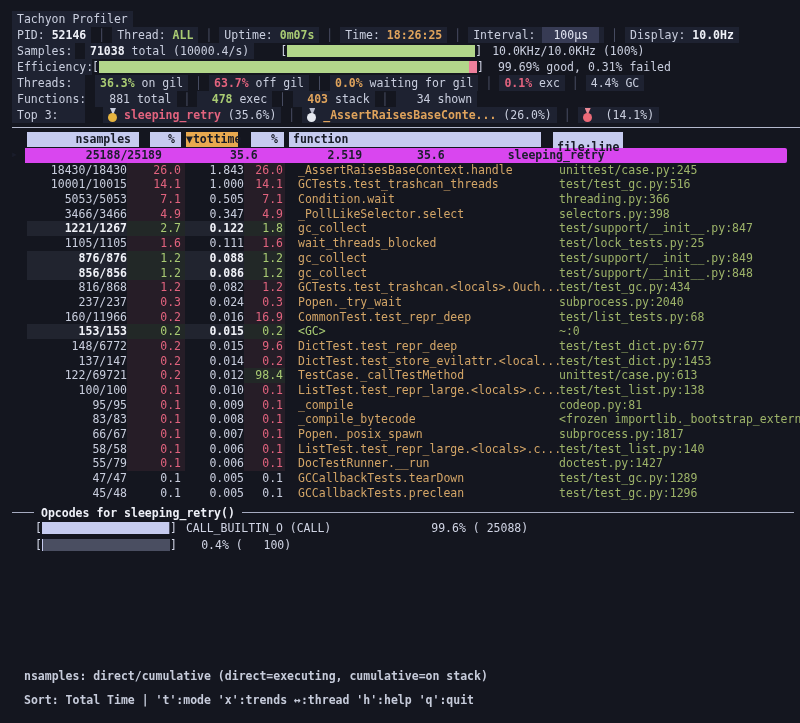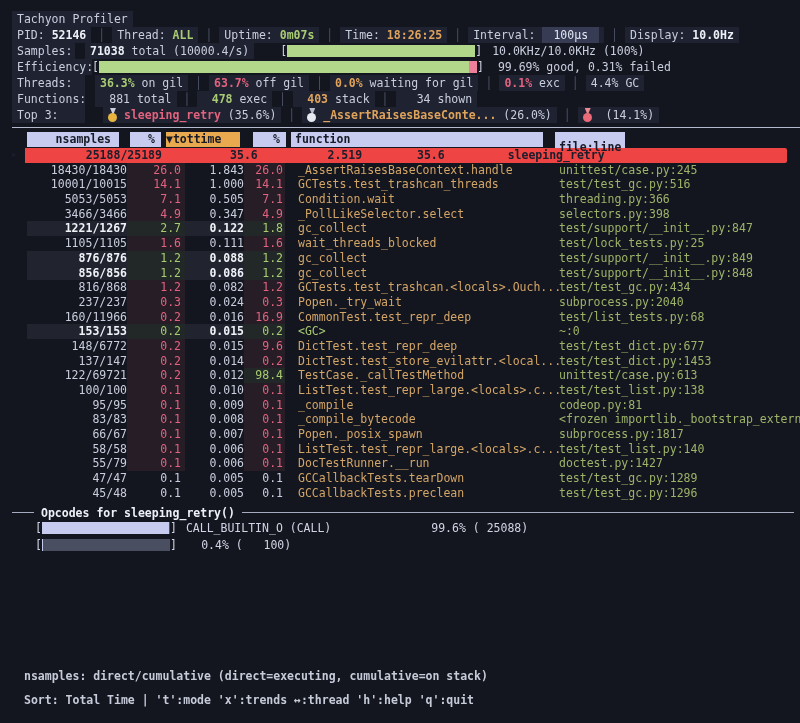--- a/index.html
+++ b/index.html
@@ -35,40 +35,40 @@
   .medal::after { content:""; position:absolute; bottom:0; left:0; width:9px; height:9px; border-radius:50%; }
   .medal.gold::before { background:#c9cede; } .medal.gold::after { background:#e7b43f; }
   .medal.silver::before { background:#b9bdcc; } .medal.silver::after { background:#e6e9f0; }
   .medal.bronze::before { background:#ec8a96; } .medal.bronze::after { background:#ec6a78; }
   
   .rule { height:1px; background:#b4b9cd; width:792px; margin:4px 0 4px 0; }
   .thead { display:flex; height:15px; line-height:15px; margin-bottom:1px; }
   .th { background:#c6cbef; color:#181b27; font-weight:bold; white-space:pre; }
   .th.sorted { background:#e8a94f; }
   .th-sp { width:15px; }
-  .th-ns { width:92px; text-align:right; padding-right:8px; margin-right:11px; }
+  .th-ns { width:112px; text-align:right; padding-right:8px; margin-right:11px; }
   .th-p1 { width:31px; text-align:right; padding-right:6px; margin-right:5px; }
-  .th-tt { width:74px; text-align:right; padding-right:22px; margin-right:13px; }
+  .th-tt { width:52px; text-align:right; padding-right:22px; margin-right:13px; }
   .th-p2 { width:33px; text-align:right; padding-right:6px; margin-right:5px; }
   .th-fn { width:252px; padding-left:4px; margin-right:12px; }
   .th-fl { padding:8px 4px;text-align:right; }
   .tbody { }
   .tr { display:flex; height:14.7px; line-height:14.7px; width:792px; white-space:pre; }
   .tr .gutter { width:15px; font-size:8px; display:flex; align-items:center; color:#d0d4e4; }
   .c-ns { width:100px; text-align:right; }
   .c-p1 { width:58px; text-align:right; padding-right:4px; }
   .c-tt { width:59px; text-align:right; }
   .c-p2 { width:41px; text-align:right; padding-right:2px; }
   .c-fn { width:274px; padding-left:13px; overflow:hidden; color:#d3a567; }
   .c-fl { flex:1; overflow:hidden; color:#9db369; }
   .tr .red { background:rgba(226,99,126,0.09); }
   .tr .grn { background:rgba(169,203,115,0.10); }
   .tr.hot .c-ns, .tr.hot .c-tt { color:#f0f2f8; font-weight:bold; background:#21242f; }
   .tr.hot .c-fn.grn-fn { color:#a9cb73; }
-  .tr.selected { background:#ef4444; width:775px; border-radius:2px;gap:48px; }
+  .tr.selected { background:#d946ef; width:775px; border-radius:2px;gap:48px; }
   .tr.selected span { color:#1a1d2b !important; background:transparent !important; font-weight:bold; }
   .tr.selected .gutter { background:#14161f !important; }
   
   .opcodes { margin-top:5px; }
   .optitle { display:flex; align-items:center; height:14px; }
   .dash-l { width:22px; height:1px; background:#a6abc0; margin-right:7px; }
   .dash-r { flex:1; height:1px; background:#a6abc0; margin:0 6px 0 7px; }
   .optitle .t { color:#eef0f7; font-weight:bold; }
   .op-row { display:flex; align-items:center; height:17px; margin-left:23px; white-space:pre; }
   .op-track { width:128px; height:12px; background:#4a4e61; display:inline-block; }

